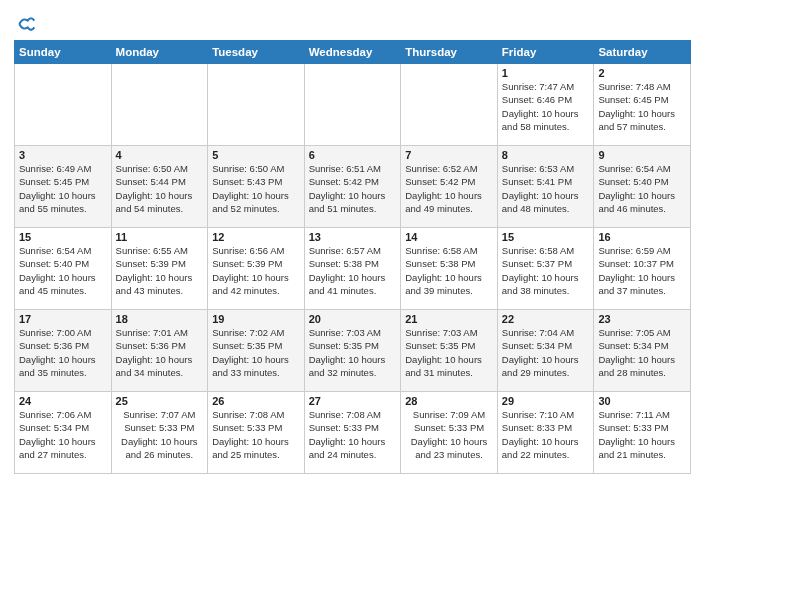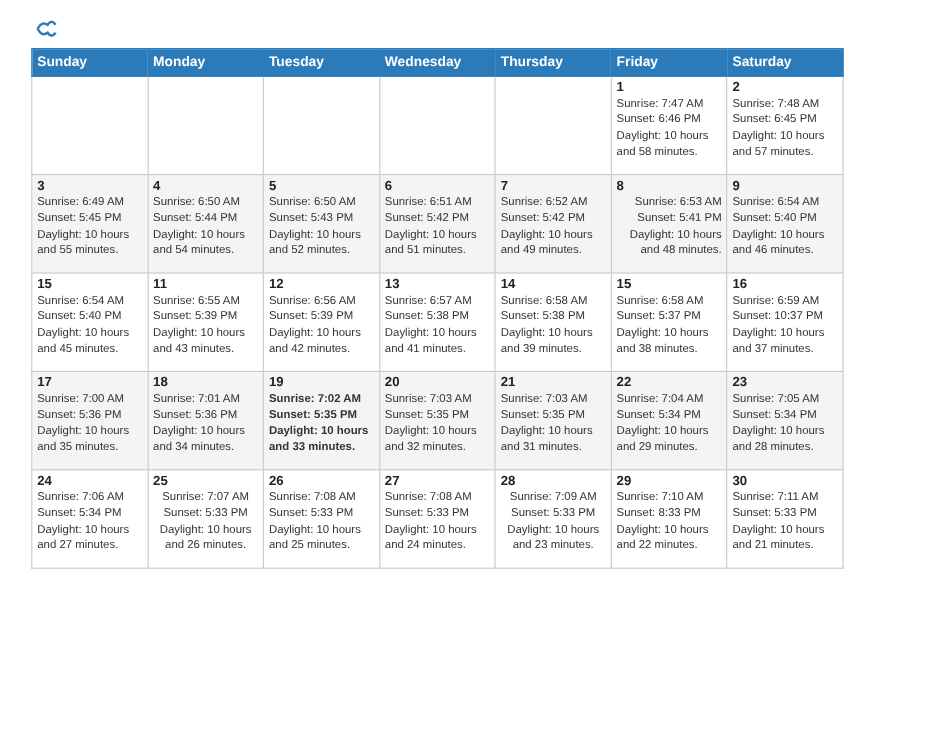--- a/index.html
+++ b/index.html
@@ -6,21 +6,20 @@
     body {
       font-family: Arial, sans-serif;
       background: #fff;
       width: 792px;
       height: 612px;
       overflow: hidden;
     }
     .container {
       width: 705px;
       padding: 10px 14px 8px 14px;
-      margin-left: 12px;
     }
     .header-row {
       display: flex;
       justify-content: space-between;
       align-items: flex-start;
       margin-bottom: 6px;
     }
     .logo {
       display: flex;
       align-items: center;
@@ -178,21 +177,21 @@
           </td>
           <td>
             <span class="day-num">7</span>
             <div class="day-info" style="white-space: pre-line;">Sunrise: 6:52 AM
 Sunset: 5:42 PM
 Daylight: 10 hours
 and 49 minutes.</div>
           </td>
           <td>
             <span class="day-num">8</span>
-            <div class="day-info" style="white-space: pre-line; text-align: right;">Sunrise: 6:53 AM
+            <div class="day-info" style="white-space: pre-line;">Sunrise: 6:53 AM
 Sunset: 5:41 PM
 Daylight: 10 hours
 and 48 minutes.</div>
           </td>
           <td>
             <span class="day-num">9</span>
             <div class="day-info" style="white-space: pre-line;">Sunrise: 6:54 AM
 Sunset: 5:40 PM
 Daylight: 10 hours
 and 46 minutes.</div>
@@ -259,21 +258,21 @@
           </td>
           <td>
             <span class="day-num">18</span>
             <div class="day-info" style="white-space: pre-line;">Sunrise: 7:01 AM
 Sunset: 5:36 PM
 Daylight: 10 hours
 and 34 minutes.</div>
           </td>
           <td>
             <span class="day-num">19</span>
-            <div class="day-info" style="white-space: pre-line; font-weight: bold;">Sunrise: 7:02 AM
+            <div class="day-info" style="white-space: pre-line;">Sunrise: 7:02 AM
 Sunset: 5:35 PM
 Daylight: 10 hours
 and 33 minutes.</div>
           </td>
           <td>
             <span class="day-num">20</span>
             <div class="day-info" style="white-space: pre-line;">Sunrise: 7:03 AM
 Sunset: 5:35 PM
 Daylight: 10 hours
 and 32 minutes.</div>

